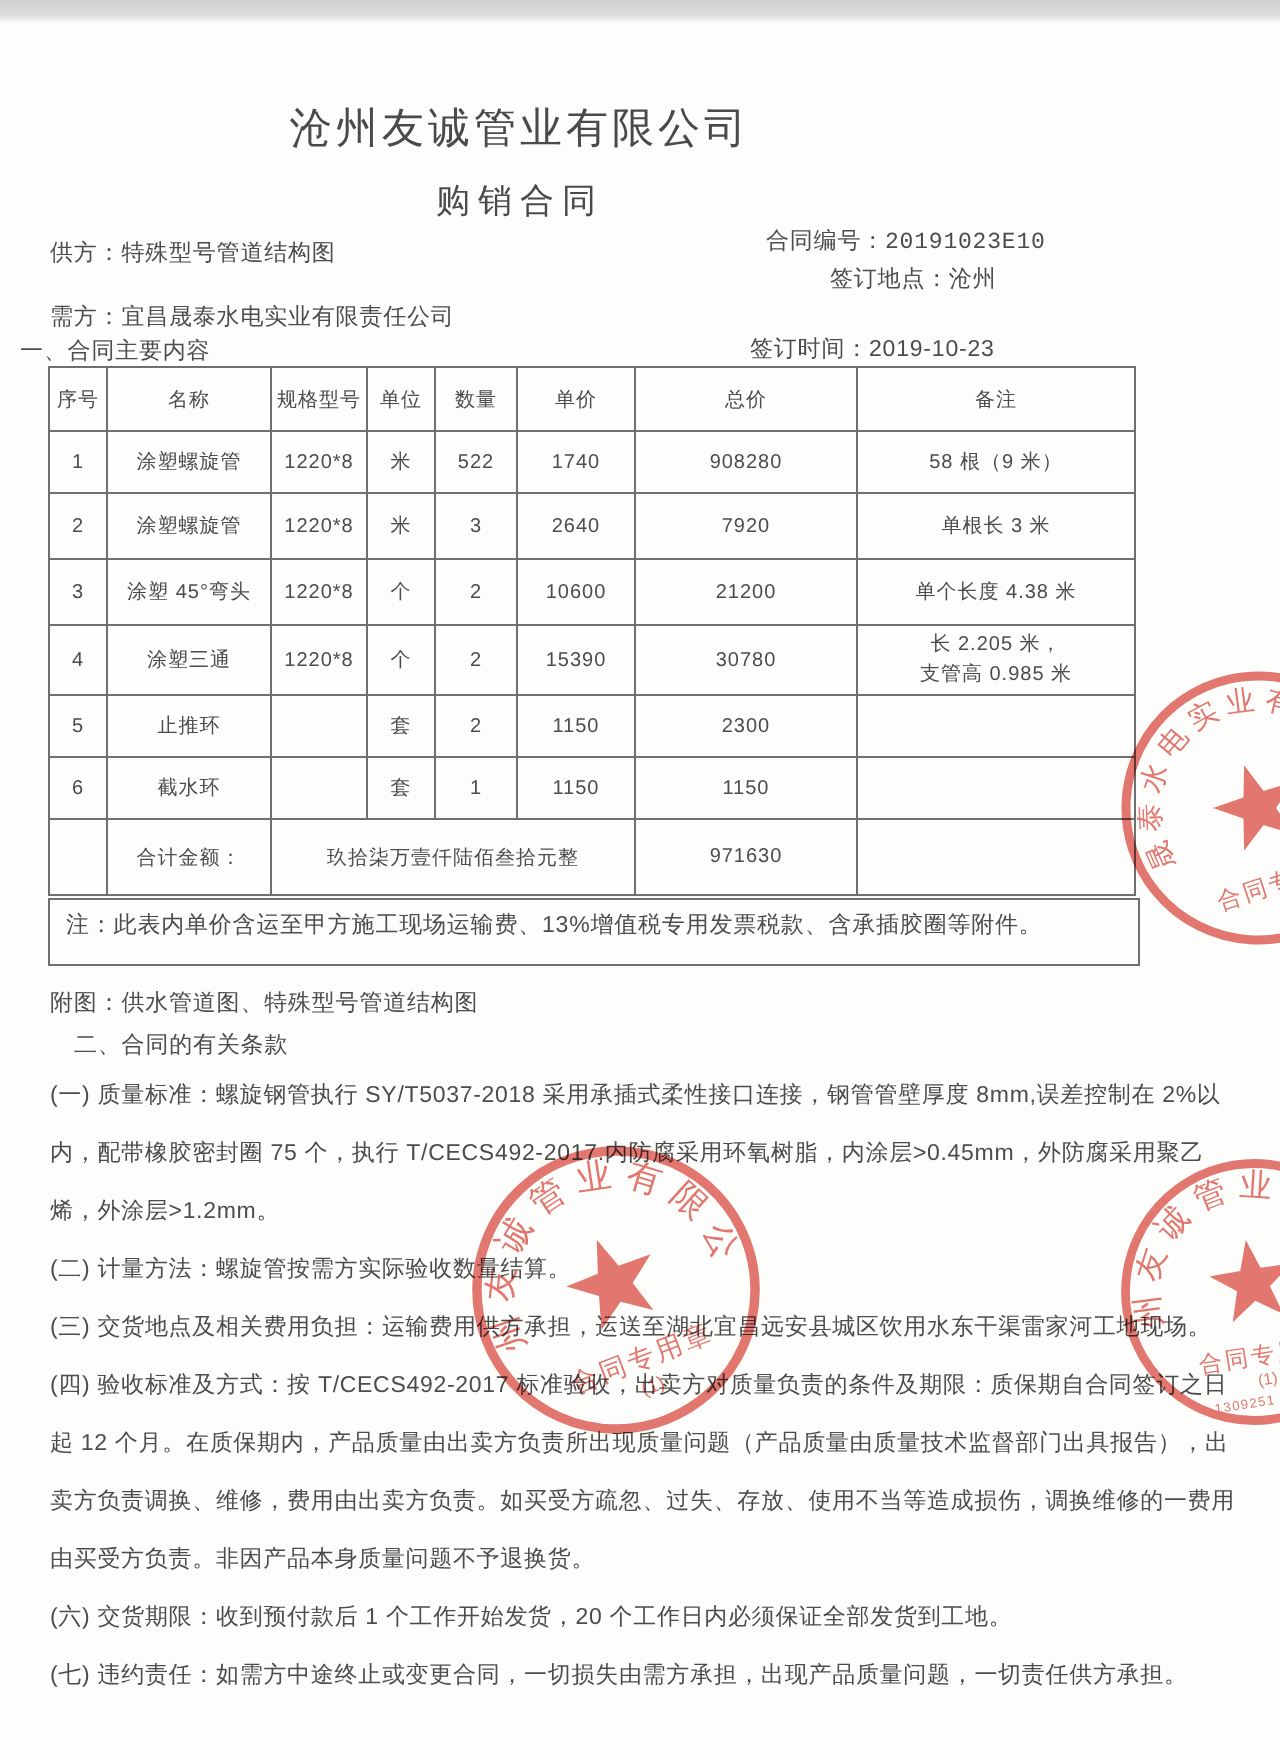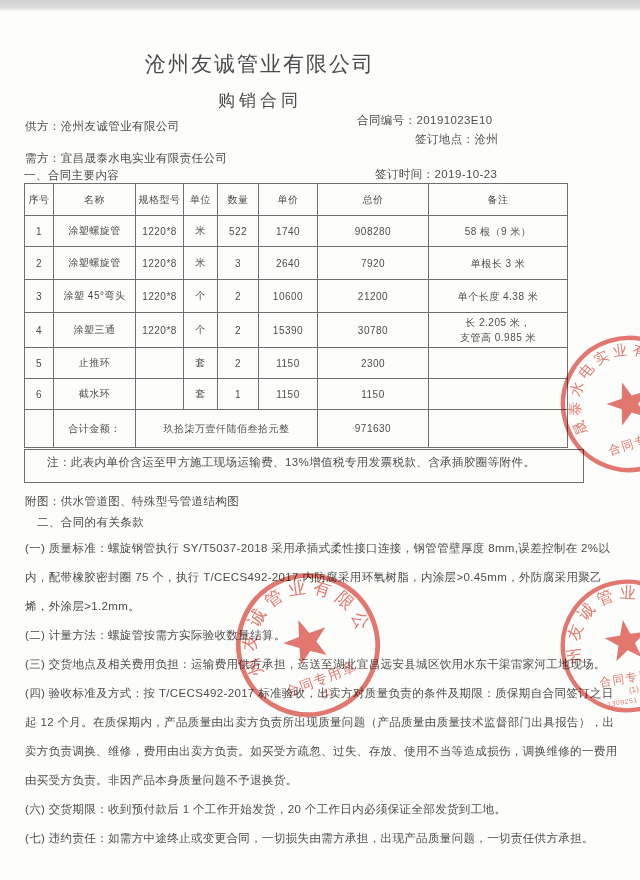--- a/index.html
+++ b/index.html
@@ -11,39 +11,39 @@
   }
   .top-band{position:absolute;left:0;top:0;width:640px;height:11px;
     background:linear-gradient(to bottom,#cfcfcf 0%,#dedede 70%,#f6f6f4 100%);}
   .title1{position:absolute;left:0;top:50px;width:520px;text-align:center;
     font-size:21px;letter-spacing:2px;color:#4a4a4a;}
   .title2{position:absolute;left:0;top:89px;width:520px;text-align:center;
     font-size:17px;letter-spacing:4px;color:#4a4a4a;font-family:Liberation Serif, serif;}
   .hline{position:absolute;font-size:11.5px;letter-spacing:.4px;white-space:nowrap;color:#4c4c4c;}
   .supplier{left:25px;top:119px;}
   .buyer{left:25px;top:151px;}
-  .meta1{left:357px;top:113px;}
+  .meta1{left:383px;top:113px;font-family:Liberation Mono, monospace;}
   .meta2{left:375px;top:132px;margin-left:40px;}
   .meta3{left:375px;top:151px;margin-top:16px;}
-  .sec1{left:24px;top:168px;}
+  .sec1{left:10px;top:168px;}
   .sec2{left:37px;top:515px;}
   .attach{left:25px;top:494px;}
   table.items{
     position:absolute;left:24px;top:183px;width:543px;
     border-collapse:collapse;table-layout:fixed;
     font-size:10px;color:#4c4c4c;
   }
   table.items td,table.items th{
     border:1px solid #6f6f6f;text-align:center;vertical-align:middle;
     font-weight:normal;padding:0 2px;letter-spacing:.5px;overflow:hidden;
   }
   td.remark{white-space:pre-line;line-height:15px;}
   .notebox{
     position:absolute;left:24px;top:449px;width:531px;height:22px;
-    border:1px solid #6f6f6f;padding:5px 5px 5px 22px;
+    border:1px solid #6f6f6f;padding:5px 5px 5px 8px;
     font-size:11.5px;letter-spacing:.4px;color:#4c4c4c;white-space:nowrap;overflow:hidden;
   }
   .clauses{
     position:absolute;left:25px;top:534px;width:593px;
     font-size:11.5px;line-height:29px;letter-spacing:.35px;color:#4c4c4c;
     text-align:left;
   }
   .clauses p{margin:0;}
   .stamp{position:absolute;mix-blend-mode:multiply;opacity:.82;pointer-events:none;}
   .stampA{left:554px;top:329px;width:150px;height:150px;transform:rotate(-18deg);}
@@ -52,21 +52,21 @@
   .stamp text{font-family:"Liberation Sans","DejaVu Sans",sans-serif;}
 </style>
 </head>
 <body>
 
 <div class="top-band"></div>
 
 <div class="title1">沧州友诚管业有限公司</div>
 <div class="title2">购销合同</div>
 
-<div class="hline supplier">供方：沧州友诚管业有限公司</div>
+<div class="hline supplier">供方：特殊型号管道结构图</div>
 <div class="hline buyer">需方：宜昌晟泰水电实业有限责任公司</div>
 <div class="hline meta1">合同编号：20191023E10</div>
 <div class="hline meta2">签订地点：沧州</div>
 <div class="hline meta3">签订时间：2019-10-23</div>
 
 <div class="hline sec1">一、合同主要内容</div>
 
 <table class="items">
   <colgroup>
     <col style="width:29px">

